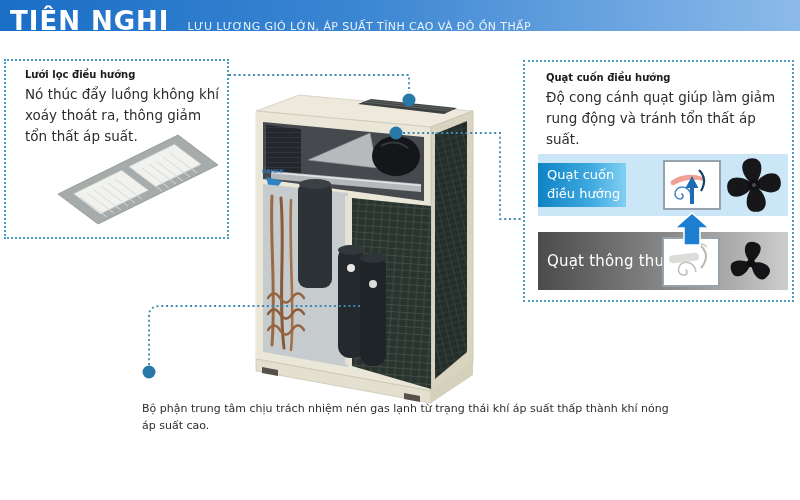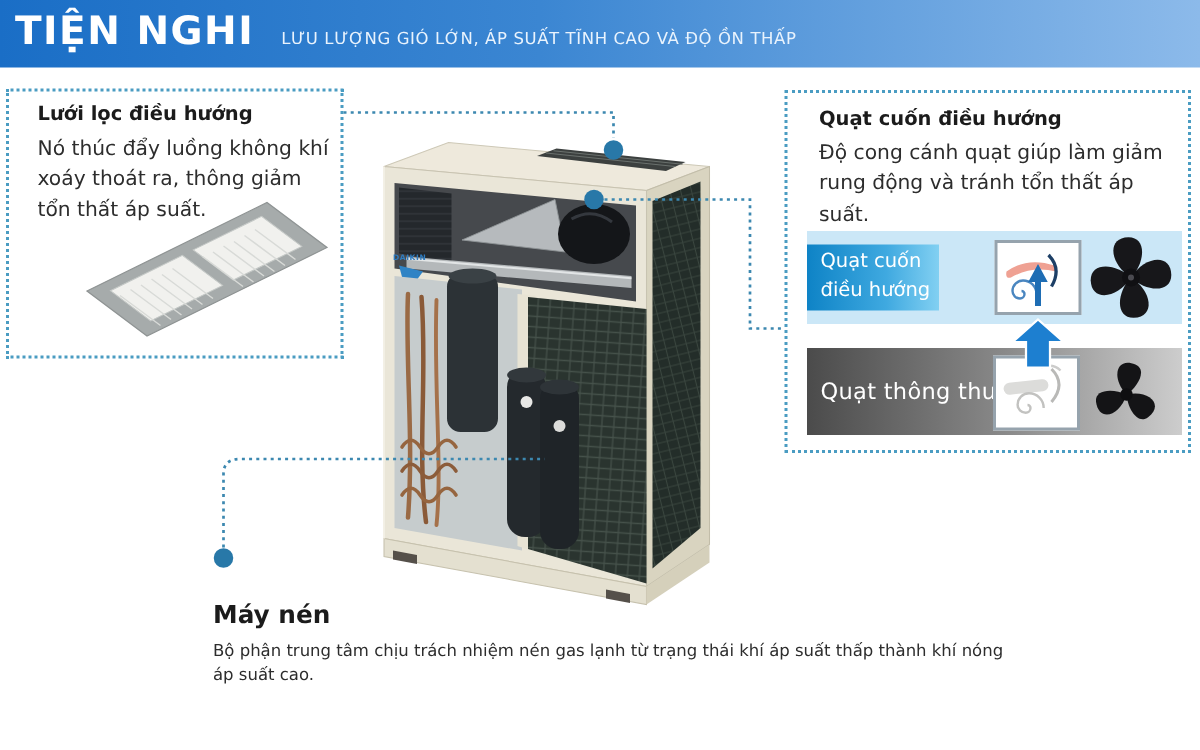--- a/index.html
+++ b/index.html
@@ -2,37 +2,37 @@
 <html><head>
 <meta charset="utf-8">
 <style>
   html,body{margin:0;padding:0;background:#ffffff;}
   #page{
     position:relative;width:800px;height:500px;overflow:hidden;background:#ffffff;
     font-family:"DejaVu Sans","Liberation Sans",sans-serif;color:#2d2d2d;
   }
   
   .header-bar{
-    position:absolute;left:0;top:0;width:800px;height:45px;
+    position:absolute;left:0;top:0;width:800px;height:31px;
     background:linear-gradient(90deg,#1a6ec6 0%,#3b86d2 45%,#8cbaea 100%);
     display:flex;align-items:baseline;padding:0 0 0 10px;box-sizing:border-box;
   }
   .header-bar .title{
     color:#ffffff;font-size:26px;font-weight:600;letter-spacing:1px;line-height:43px;
   }
   .header-bar .subtitle{
     color:#e9f3fd;font-size:11px;font-weight:400;letter-spacing:.4px;margin-left:18px;
   }
   
   .art{position:absolute;left:0;top:0;}
   
   .dotted-box{position:absolute;border:2px dotted #4a9cc2;box-sizing:border-box;background:transparent;}
   .filter-box{left:4px;top:59px;width:225px;height:180px;padding:6px 10px 0 19px;}
   .fan-box{left:523px;top:60px;width:271px;height:242px;padding:8px 10px 0 21px;}
-  .callout-title{margin:0;font-size:13px;font-weight:700;color:#1b1b1b;line-height:1.5;}
+  .callout-title{margin:0;font-size:10px;font-weight:700;color:#1b1b1b;line-height:1.5;}
   .callout-body{margin:2px 0 0 0;font-size:13.5px;line-height:1.55;color:#2d2d2d;}
   .filter-box .callout-body{width:198px;}
   .fan-box .callout-body{width:242px;}
   
   .band{position:absolute;left:13px;width:250px;}
   .band-blue{top:92px;height:62px;background:#cbe7f7;}
   .band-gray{top:170px;height:58px;background:linear-gradient(90deg,#4b4b4b 0%,#8c8c8c 55%,#cdcdcd 100%);}
   .label-blue{
     position:absolute;left:0;top:9px;width:88px;height:44px;
     background:linear-gradient(90deg,#0e83c6 0%,#3fa9e0 60%,#82d0f2 100%);
@@ -217,17 +217,16 @@
             <path d="M30,30 C12,28 4,12 20,7 C30,4 33,19 30,30 Z" transform="rotate(120 30 30)"></path>
             <path d="M30,30 C12,28 4,12 20,7 C30,4 33,19 30,30 Z" transform="rotate(240 30 30)"></path>
           </g>
           <circle cx="30" cy="30" r="5" fill="#0e0e10"></circle>
         </svg>
       </div>
     </div>
   </div>
 
   <div class="compressor-note">
-    <h3 class="callout-title">Máy nén</h3>
     <p class="callout-body">Bộ phận trung tâm chịu trách nhiệm nén gas lạnh từ trạng thái khí áp suất thấp thành khí nóng áp suất cao.</p>
   </div>
 
 </div>
 
 </body></html>

